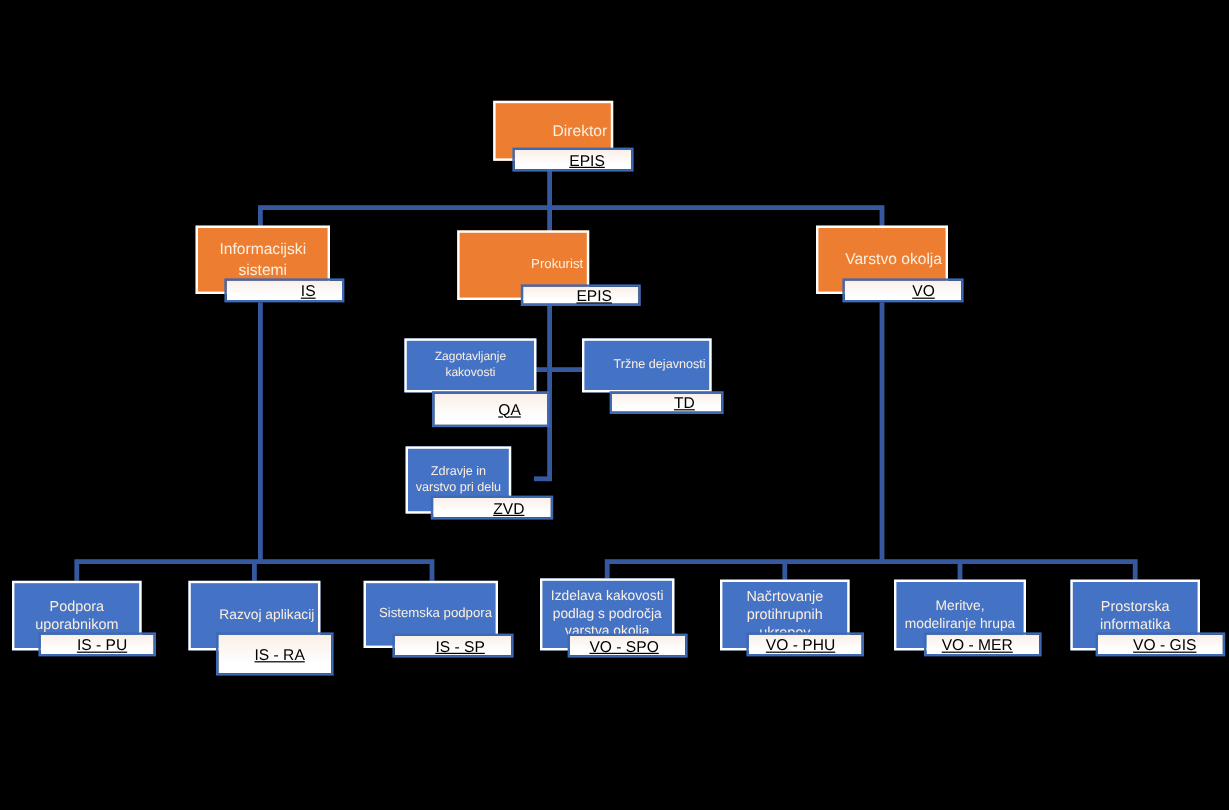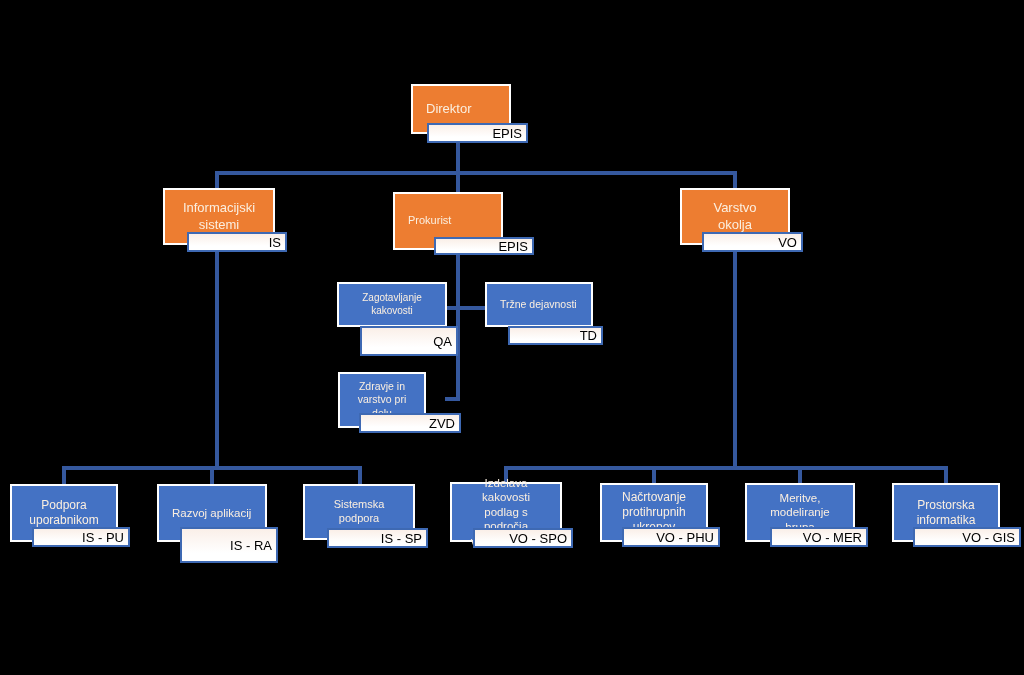--- a/index.html
+++ b/index.html
@@ -2,30 +2,30 @@
 <html style="--bg: #000000; --orange: #ED7D31; --blue: #4472C4; --connector: #35589E; --label-border: #3E69B3; --label-bg-top: #FAEFE8; --label-text: #000000; --box-text: #FBEFE0;"><head>
 <meta charset="utf-8">
 <style>
   html,body{margin:0;padding:0;background:#000;}
   #canvas{
     position:relative;width:1024px;height:675px;background:var(--bg,#000);
     font-family:"Liberation Sans",sans-serif;overflow:hidden;
   }
   .node{
     position:absolute;box-sizing:border-box;border:2px solid #fff;
-    display:flex;align-items:center;justify-content:flex-start;text-align:center;
-    padding:2px 13px;line-height:1.25;z-index:2;color:var(--box-text,#FBEFE0);
+    display:flex;align-items:center;justify-content:flex-end;text-align:center;
+    padding:2px 3px;line-height:1.25;z-index:2;color:var(--box-text,#FBEFE0);
   }
   .orange{background:var(--orange,#ED7D31);}
   .blue{background:var(--blue,#4472C4);}
   .tag{
     position:absolute;box-sizing:border-box;border:2px solid var(--label-border,#3E69B3);
     background:linear-gradient(to bottom,var(--label-bg-top,#FAEFE8),#ffffff 75%);
     display:flex;align-items:center;justify-content:flex-end;
-    padding-right:4px;font-size:13px;color:var(--label-text,#000);z-index:3;
+    padding-right:22px;font-size:13px;color:var(--label-text,#000);z-index:3;text-decoration:underline;
   }
   .line{position:absolute;background:var(--connector,#35589E);z-index:1;}
 </style>
 </head>
 <body>
 
 <div id="canvas">
 
   <div class="line" style="left:456px;top:141px;width:4px;height:34px"></div>
   <div class="line" style="left:215px;top:171px;width:522px;height:4px"></div>
@@ -58,21 +58,21 @@
     <span>EPIS</span>
   </div>
 
   <div class="node orange" style="left:163px;top:188px;width:112px;height:57px;font-size:13px">
     <span>Informacijski sistemi</span>
   </div>
   <div class="tag" style="left:187px;top:232px;width:100px;height:20px">
     <span>IS</span>
   </div>
 
-  <div class="node orange" style="left:393px;top:192px;width:110px;height:58px;font-size:11px">
+  <div class="node orange" style="left:381px;top:192px;width:110px;height:58px;font-size:11px">
     <span>Prokurist</span>
   </div>
   <div class="tag" style="left:434px;top:237px;width:100px;height:18px">
     <span>EPIS</span>
   </div>
 
   <div class="node orange" style="left:680px;top:188px;width:110px;height:57px;font-size:13px">
     <span>Varstvo okolja</span>
   </div>
   <div class="tag" style="left:702px;top:232px;width:101px;height:20px">

